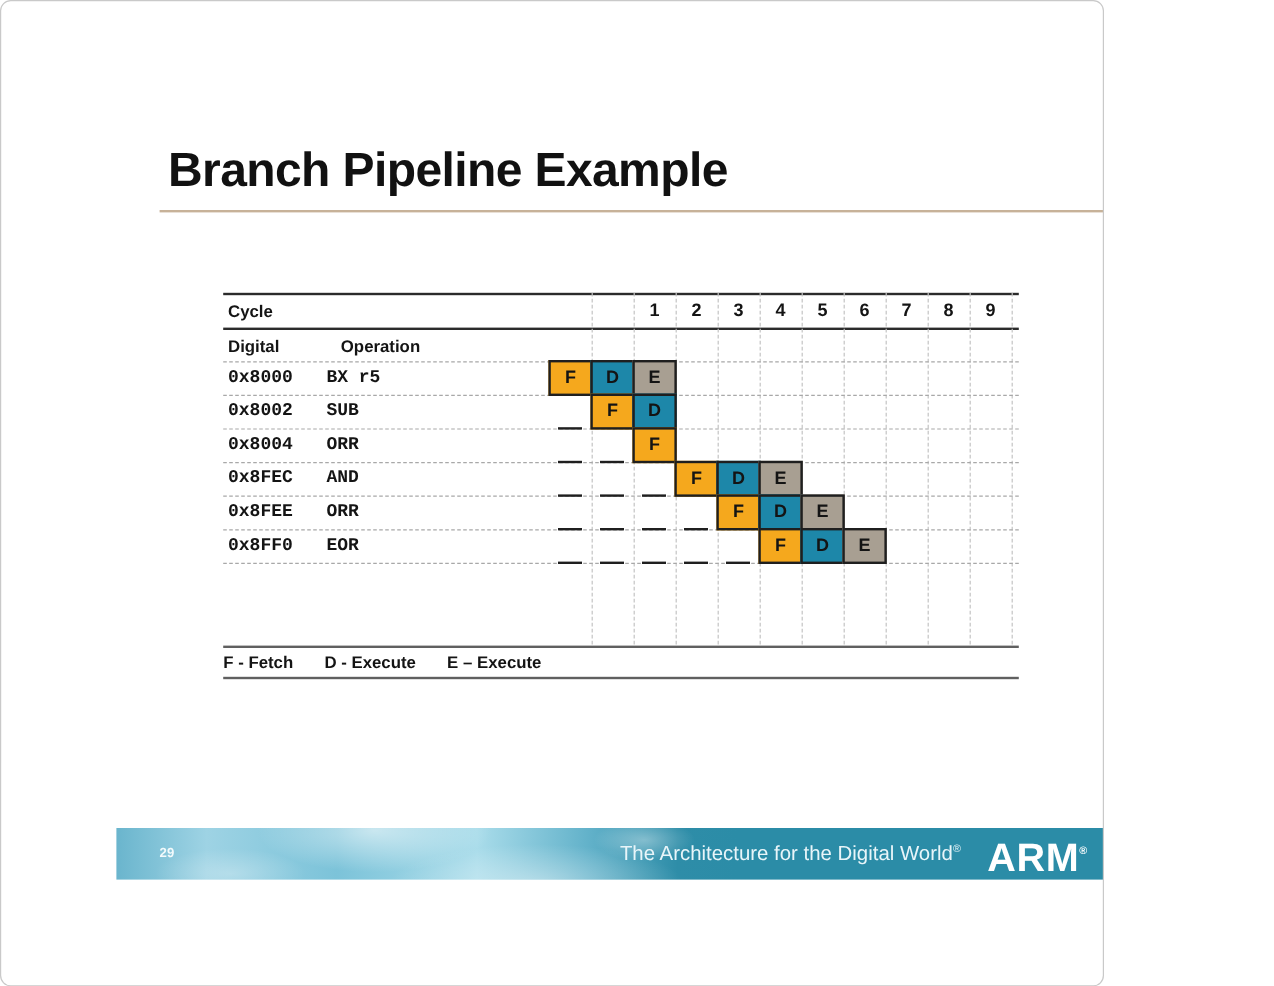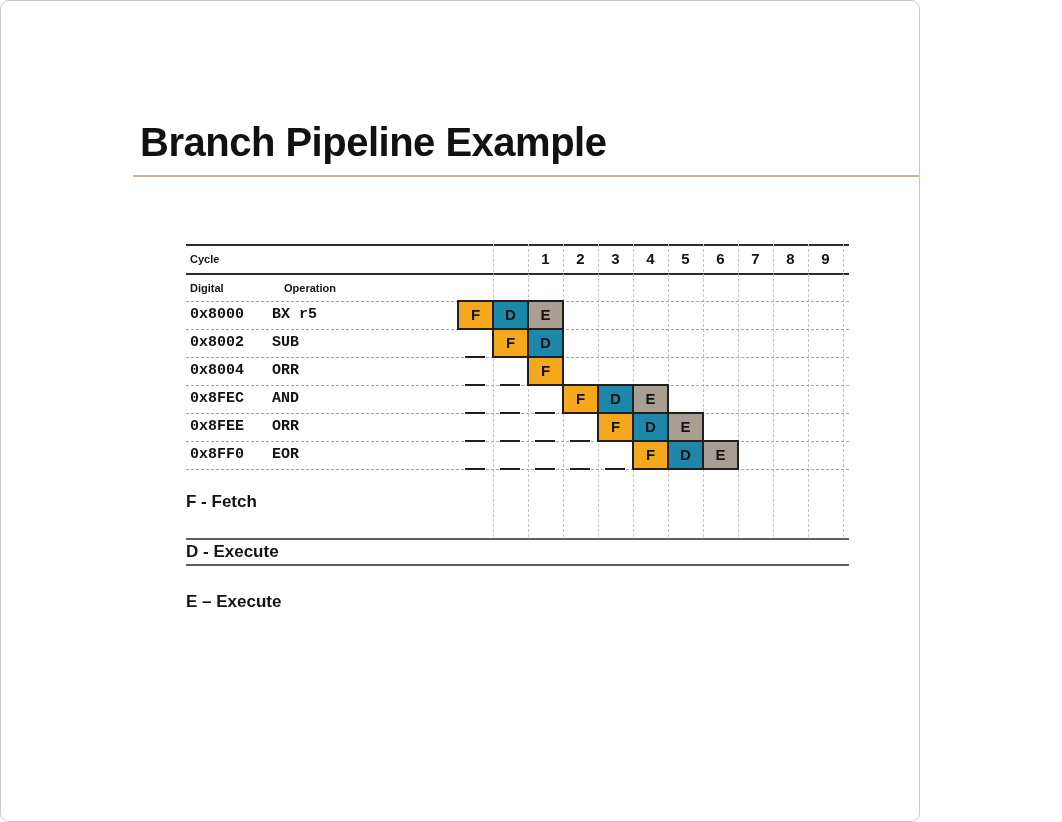--- a/index.html
+++ b/index.html
@@ -8,23 +8,23 @@
   .frame{position:absolute;inset:0;border:1px solid #c9c9c9;border-radius:9px;pointer-events:none;}
 
   .title{position:absolute;left:140px;top:120px;font-size:40px;font-weight:bold;color:#111;
          letter-spacing:-0.5px;white-space:nowrap;}
   .title-rule{position:absolute;left:133px;top:175px;width:799px;height:2px;background:#c7b299;}
 
   
   .diagram{position:absolute;left:186px;top:244px;width:663px;height:322px;}
   .rule{position:absolute;left:0;width:663px;height:2px;background:#2b2b2b;}
   .rule.gray{background:#606060;}
-  .hdr-label{position:absolute;font-size:11px;font-weight:bold;color:#141414;white-space:nowrap;}
+  .hdr-label{position:absolute;font-size:14px;font-weight:bold;color:#141414;white-space:nowrap;}
   .legend{position:absolute;left:0;top:296px;width:663px;height:24px;line-height:24px;
-          display:flex;justify-content:center;gap:26px;font-size:17px;font-weight:bold;color:#141414;flex-direction:column;}
+          display:flex;gap:26px;font-size:14px;font-weight:bold;color:#141414;}
 
   .gridline{position:absolute;top:0;height:293px;width:0;border-left:1px dashed #c4c4c4;}
   .rowsep{position:absolute;left:0;width:663px;height:0;border-top:1px dashed #a8a8a8;}
   .cycnum{position:absolute;top:1px;height:28px;line-height:28px;width:35px;text-align:center;
           font-size:15px;font-weight:bold;color:#141414;}
   .addr,.oper{position:absolute;height:28px;line-height:28px;font-size:15px;font-weight:bold;
           color:#141414;font-family:"Liberation Mono","DejaVu Sans Mono",monospace;white-space:pre;}
   .stage-cell{position:absolute;width:37px;height:30px;box-sizing:border-box;border:2px solid #1f1f1f;
           text-align:center;line-height:26px;font-size:15px;font-weight:bold;color:#141414;}
   .stall{position:absolute;width:20px;height:2px;background:#1f1f1f;}
@@ -134,15 +134,20 @@
       <div class="stage-cell" style="left: 481px; top: 196px; background: rgb(29, 135, 169);">D</div>
       <div class="stage-cell" style="left: 516px; top: 196px; background: rgb(168, 159, 146);">E</div>
       <div class="stall" style="left: 279px; top: 224px;"></div>
       <div class="stall" style="left: 314px; top: 224px;"></div>
       <div class="stall" style="left: 349px; top: 224px;"></div>
       <div class="stall" style="left: 384px; top: 224px;"></div>
       <div class="stall" style="left: 419px; top: 224px;"></div>
     </div>
 
 
+  <div class="footer">
+    <span class="page-num">29</span>
+    <span class="tagline"><span>The Architecture for the Digital World</span><sup>®</sup></span>
+    <span class="arm-logo"><span>ARM</span><sup>®</sup></span>
+  </div>
 
   <div class="frame"></div>
 </div>
 
 </body></html>

